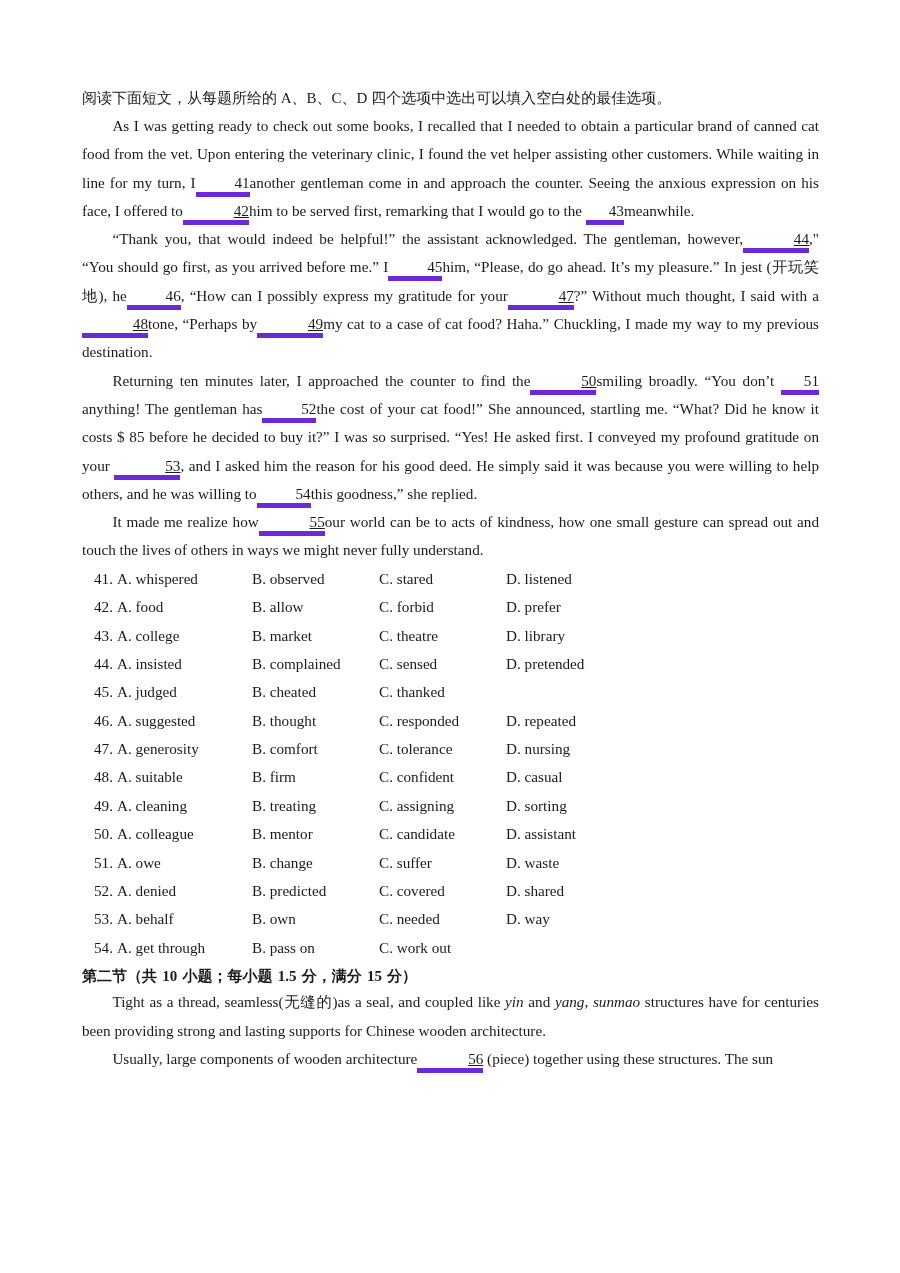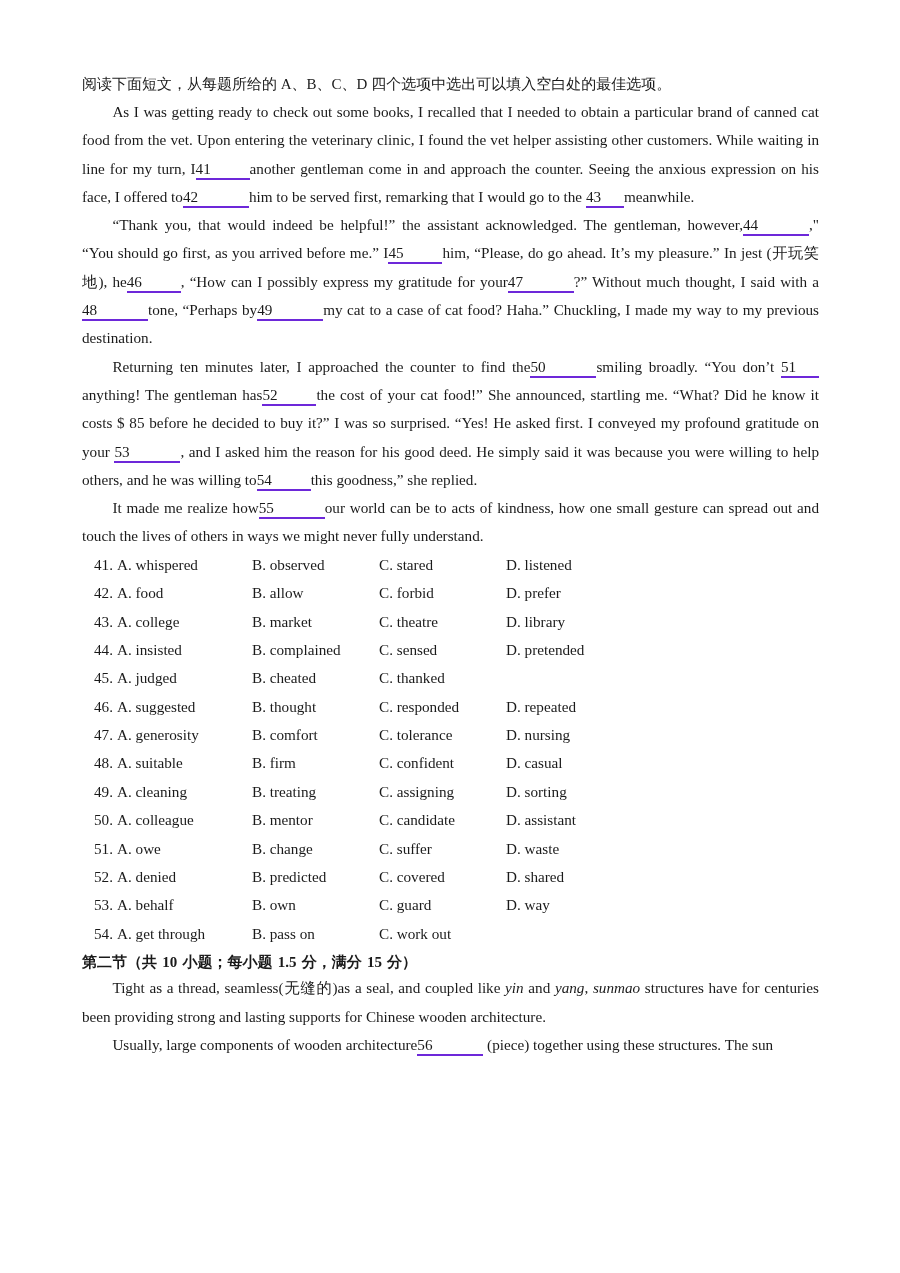--- a/index.html
+++ b/index.html
@@ -1,22 +1,22 @@
 <!DOCTYPE html>
 <html><head>
 <meta charset="utf-8">
 <style>
   html, body { margin: 0; padding: 0; background: #ffffff; }
   body { width: 900px; height: 1273px; overflow: hidden; position: relative;
          font-family: "Liberation Serif", "DejaVu Serif", serif; color: #1a1a1a; }
-  .page { position: absolute; left: 82px; top: 70px; width: 737px; }
+  .page { position: absolute; left: 82px; top: 84px; width: 737px; }
   .instr { font-size: 15px; line-height: 28px; height: 28px; white-space: nowrap; }
   .para { font-size: 15.2px; line-height: 28.3px; text-align: justify; text-indent: 2em; margin: 0; }
-  .blank { display: inline-block; border-bottom: 2px solid #6d28d9; text-align: left; line-height: 18px; text-indent: 0; }
-  .b-w1 { min-width: 54px; } .b-w2 { min-width: 66px; } .b-w3 { min-width: 38px; }
+  .blank { display: inline-block; border-bottom: 5px solid #6d28d9; text-align: right; line-height: 18px; text-indent: 0; }
+  .b-w1 { min-width: 54px; } .b-w2 { min-width: 66px; text-decoration: underline; } .b-w3 { min-width: 38px; }
   .options { margin-top: 0; }
   .opt-row { display: flex; font-size: 15.2px; height: 28.4px; line-height: 28.4px; }
   .opt-row span { display: inline-block; }
   .c0 { width: 158px; margin-left: 12px; } .c1 { width: 127px; } .c2 { width: 127px; } .c3 { width: 200px; }
   .section { font-family: "DejaVu Sans", sans-serif; font-weight: bold; font-size: 15px; line-height: 28px; height: 26px; }
   .section b { font-family: "Liberation Serif", serif; }
   .instr2 { font-size: 14.5px; line-height: 28px; height: 30px; }
   i { font-style: italic; }
 </style>
 </head>
@@ -99,21 +99,21 @@
       </div>
       <div class="opt-row">
         <span class="c0"><span style="margin-right: 4px;">52.</span><span>A. denied</span></span>
         <span class="c1">B. predicted</span>
         <span class="c2">C. covered</span>
         <span class="c3">D. shared</span>
       </div>
       <div class="opt-row">
         <span class="c0"><span style="margin-right: 4px;">53.</span><span>A. behalf</span></span>
         <span class="c1">B. own</span>
-        <span class="c2">C. guard</span>
+        <span class="c2">C. needed</span>
         <span class="c3">D. way</span>
       </div>
       <div class="opt-row">
         <span class="c0"><span style="margin-right: 4px;">54.</span><span>A. get through</span></span>
         <span class="c1">B. pass on</span>
         <span class="c2">C. work out</span>
       </div>
     </div>
 
   <div class="section">

